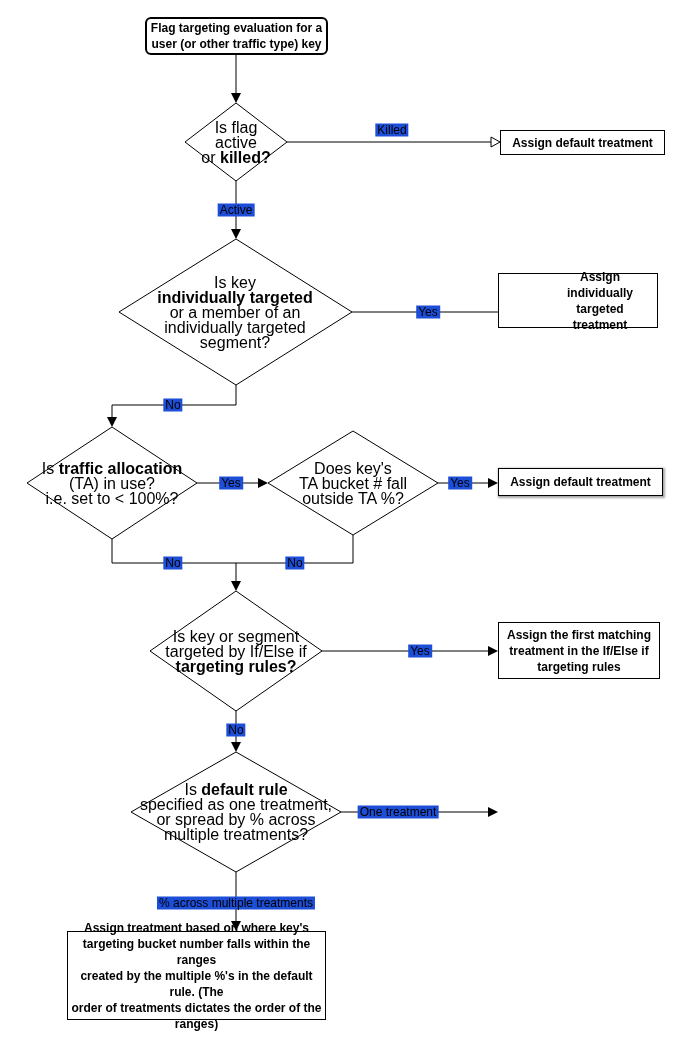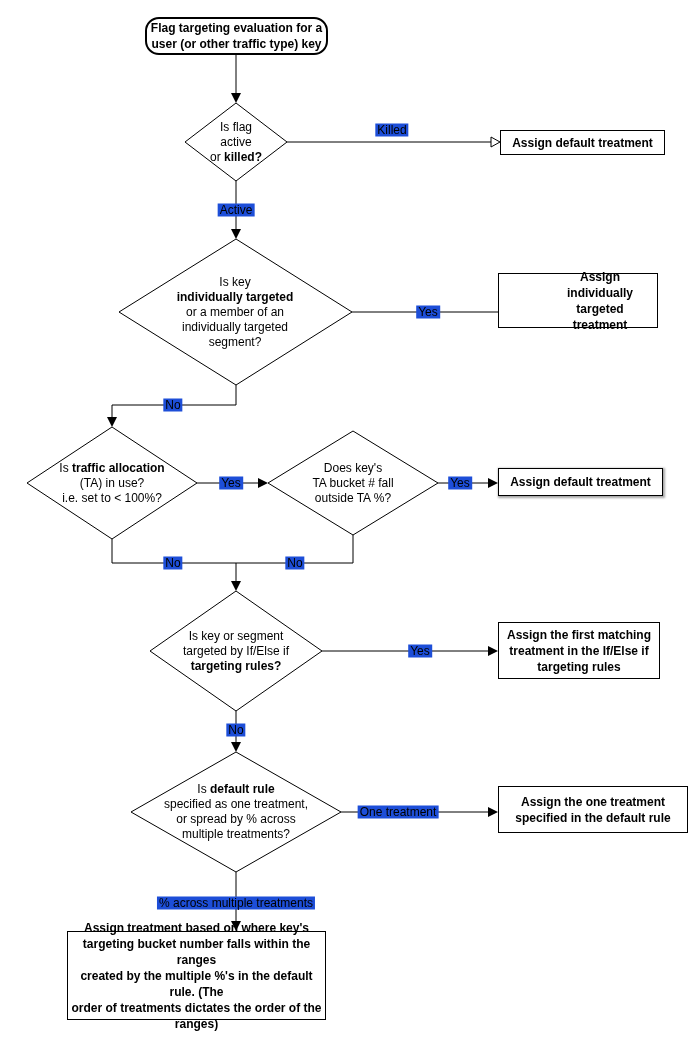--- a/index.html
+++ b/index.html
@@ -10,30 +10,30 @@
     font-family:"Liberation Sans", sans-serif;
     color:#000;
     overflow:hidden;
   }
   #shapes { position:absolute; left:0; top:0; width:691px; height:1045px; }
 
   .node-text {
     position:absolute;
     transform:translate(-50%,-50%);
     text-align:center;
-    font-size:12px;
+    font-size:16px;
     line-height:15px;
     white-space:nowrap;
   }
   .b { font-weight:bold; }
 
   .startbox {
     position:absolute;
     left:145px; top:17px; width:183px; height:38px;
-    border:2px solid #000; border-radius:14px;
+    border:2px solid #000; border-radius:6px;
     box-sizing:border-box;
     display:flex; flex-direction:column; justify-content:center;
     text-align:center;
     font-size:12px; font-weight:bold; line-height:16px;
     background:#fff;
   }
 
   .rbox {
     position:absolute;
     border:1px solid #000;
@@ -161,24 +161,20 @@
   <div class="rbox shadow" style="left:498px; top:468px; width:165px; height:28px;">
     <div>Assign default treatment</div>
   </div>
 
   <div class="rbox" style="left:498px; top:622px; width:162px; height:57px;">
     <div>Assign the first matching</div>
     <div>treatment in the If/Else if</div>
     <div>targeting rules</div>
   </div>
 
-  <div class="rbox" style="left:498px; top:786px; width:190px; height:47px;">
-    <div>Assign the one treatment</div>
-    <div>specified in the default rule</div>
-  </div>
 
   <div class="rbox" style="left:67px; top:931px; width:259px; height:89px;">
     <div>Assign treatment based on where key's</div>
     <div>targeting bucket number falls within the ranges</div>
     <div>created by the multiple %'s in the default rule. (The</div>
     <div>order of treatments dictates the order of the ranges)</div>
   </div>
 
   <div class="elabel" style="left:392px; top:130px;">Killed</div>
   <div class="elabel" style="left:236px; top:210px;">Active</div>

